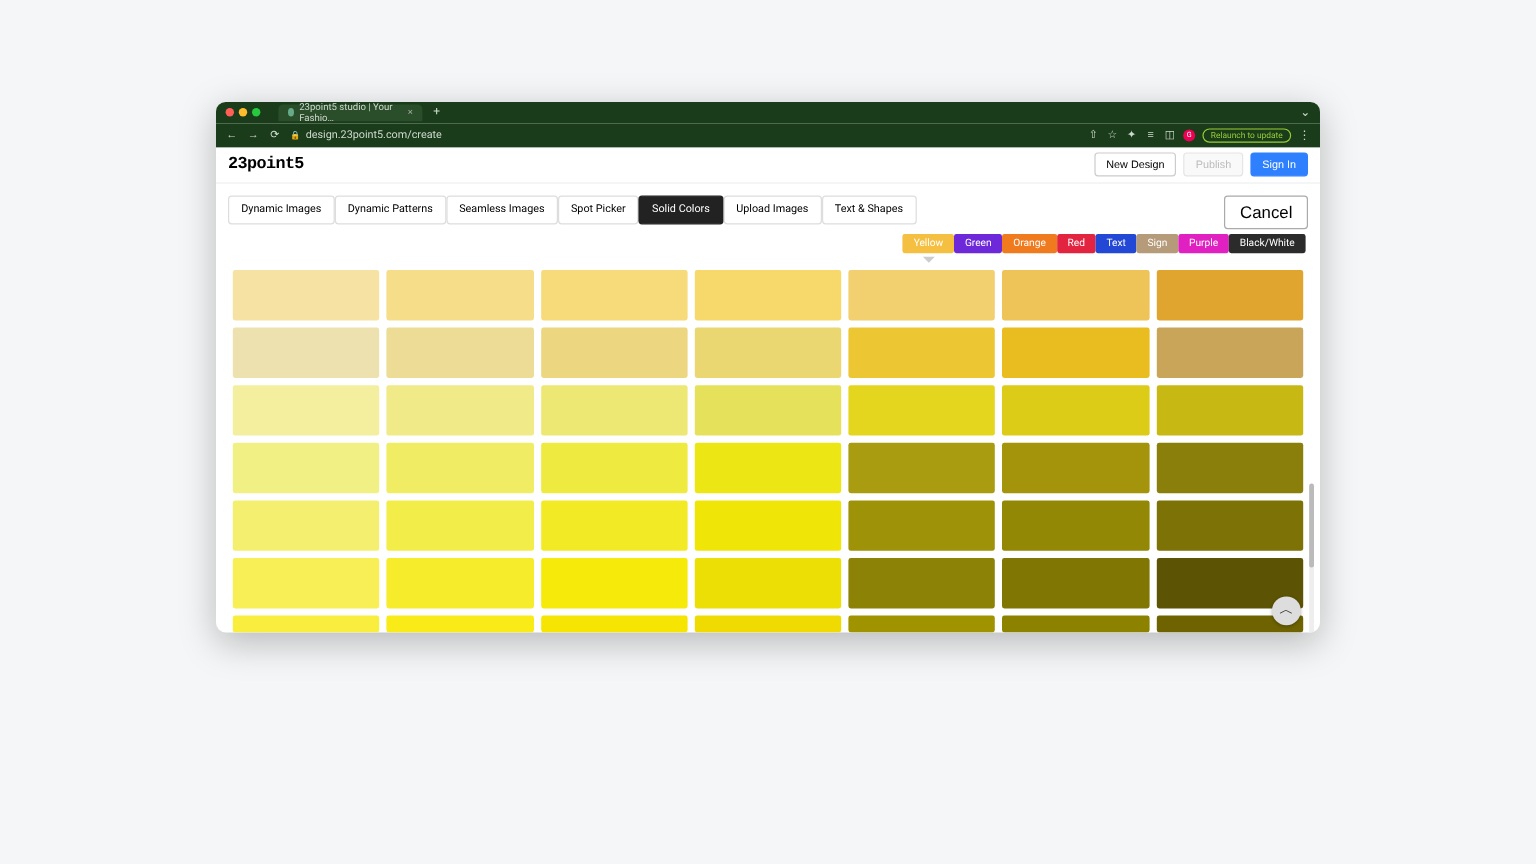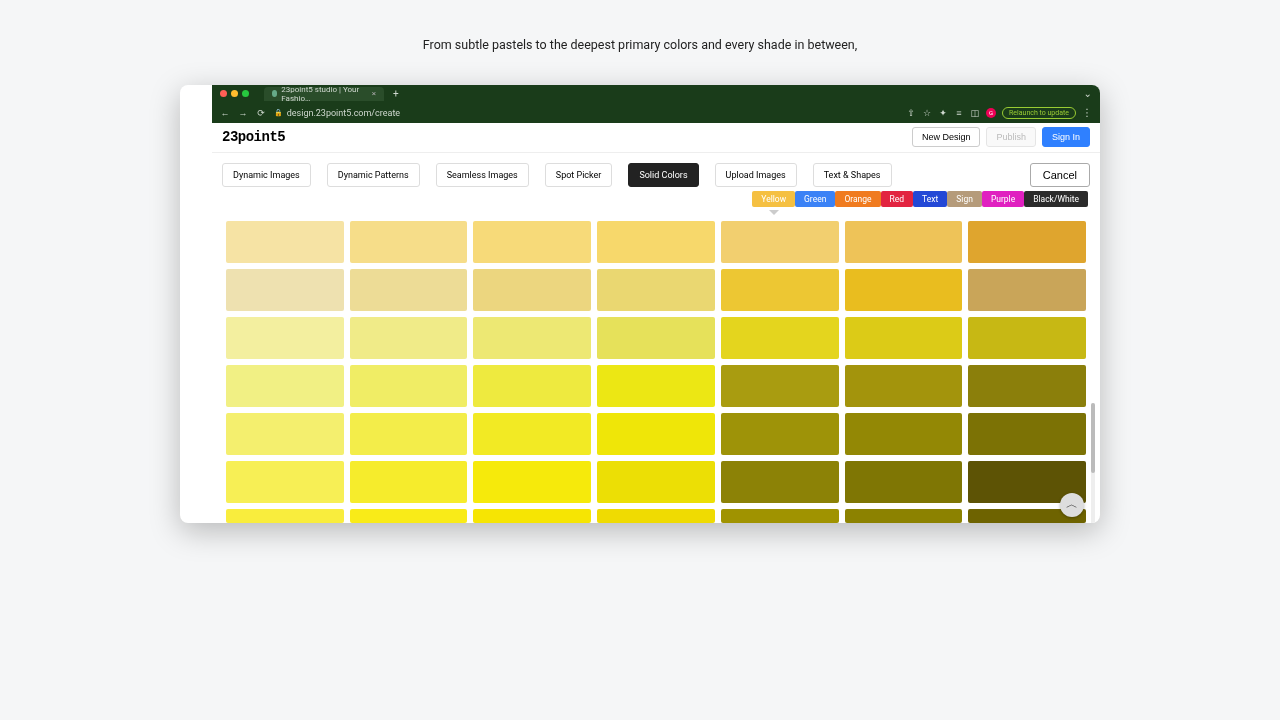--- a/index.html
+++ b/index.html
@@ -27,21 +27,20 @@
     line-height: 1.5;
   }
   .browser-window {
     width: 920px;
     margin: 30px auto 0;
     background: #fff;
     border-radius: 8px;
     box-shadow: 0 8px 30px rgba(0,0,0,0.25);
     overflow: hidden;
     position: relative;
-    padding-left: 32px;
   }
   .browser-tabbar {
     background: #1a3c1a;
     height: 18px;
     display: flex;
     align-items: center;
     padding: 0 8px;
     gap: 5px;
   }
   .traffic-lights { display: flex; gap: 4px; margin-right: 10px; }
@@ -117,38 +116,38 @@
     border: 1px solid #ccc;
     background:#fff;
     cursor:pointer;
   }
   .btn-disabled { color:#bbb; border-color:#e5e5e5; background:#f9f9f9; }
   .btn-primary { background:#2f80ff; color:#fff; border-color:#2f80ff; }
   .toolbar {
     display:flex;
     align-items:flex-start;
     padding: 10px 10px 0;
-    gap: 16px;
+    gap: 0;
   }
   .tool-tab {
     font-size: 9px;
     padding: 6px 10px;
     border: 1px solid #ddd;
     border-radius: 3px;
     background:#fff;
     cursor:pointer;
   }
   .tool-tab.active {
     background:#222;
     color:#fff;
     border-color:#222;
   }
   .cancel-btn {
     margin-left:auto;
-    font-size:11px;
+    font-size:14px;
     padding:5px 12px;
     border:1px solid #aaa;
     border-radius:3px;
     background:#fff;
     cursor:pointer;
   }
   .section-label {
     font-size: 9px;
     color:#222;
     padding: 12px 10px 4px;
@@ -215,21 +214,21 @@
     height:70px;
     background:#bbb;
     border-radius:2px;
   }
 </style>
 </head>
 <body>
 
 <div class="page-heading">
   <p>
-    <span>From subtle pastels to the deepest primary colors and every shade in between,</span><br>
+    <br>
   </p>
 </div>
 
 <div class="browser-window">
 
   <div class="browser-tabbar">
     <div class="traffic-lights">
       <div class="traffic-light tl-red"></div>
       <div class="traffic-light tl-yellow"></div>
       <div class="traffic-light tl-green"></div>
@@ -283,21 +282,21 @@
       <button class="cancel-btn">Cancel</button>
     </div>
 
 
   <div class="color-categories" id="categories">
       <div class="cat-wrap">
         <div class="cat-pill" style="background: rgb(245, 192, 66);">Yellow</div>
         <div class="cat-arrow"></div>
       </div>
       <div class="cat-wrap">
-        <div class="cat-pill" style="background: #3b82f6;">Green</div>
+        <div class="cat-pill" style="background: #6d28d9;">Green</div>
       </div>
       <div class="cat-wrap">
         <div class="cat-pill" style="background: rgb(240, 123, 31);">Orange</div>
       </div>
       <div class="cat-wrap">
         <div class="cat-pill" style="background: rgb(226, 36, 64);">Red</div>
       </div>
       <div class="cat-wrap">
         <div class="cat-pill" style="background: rgb(35, 72, 214);">Text</div>
       </div>

